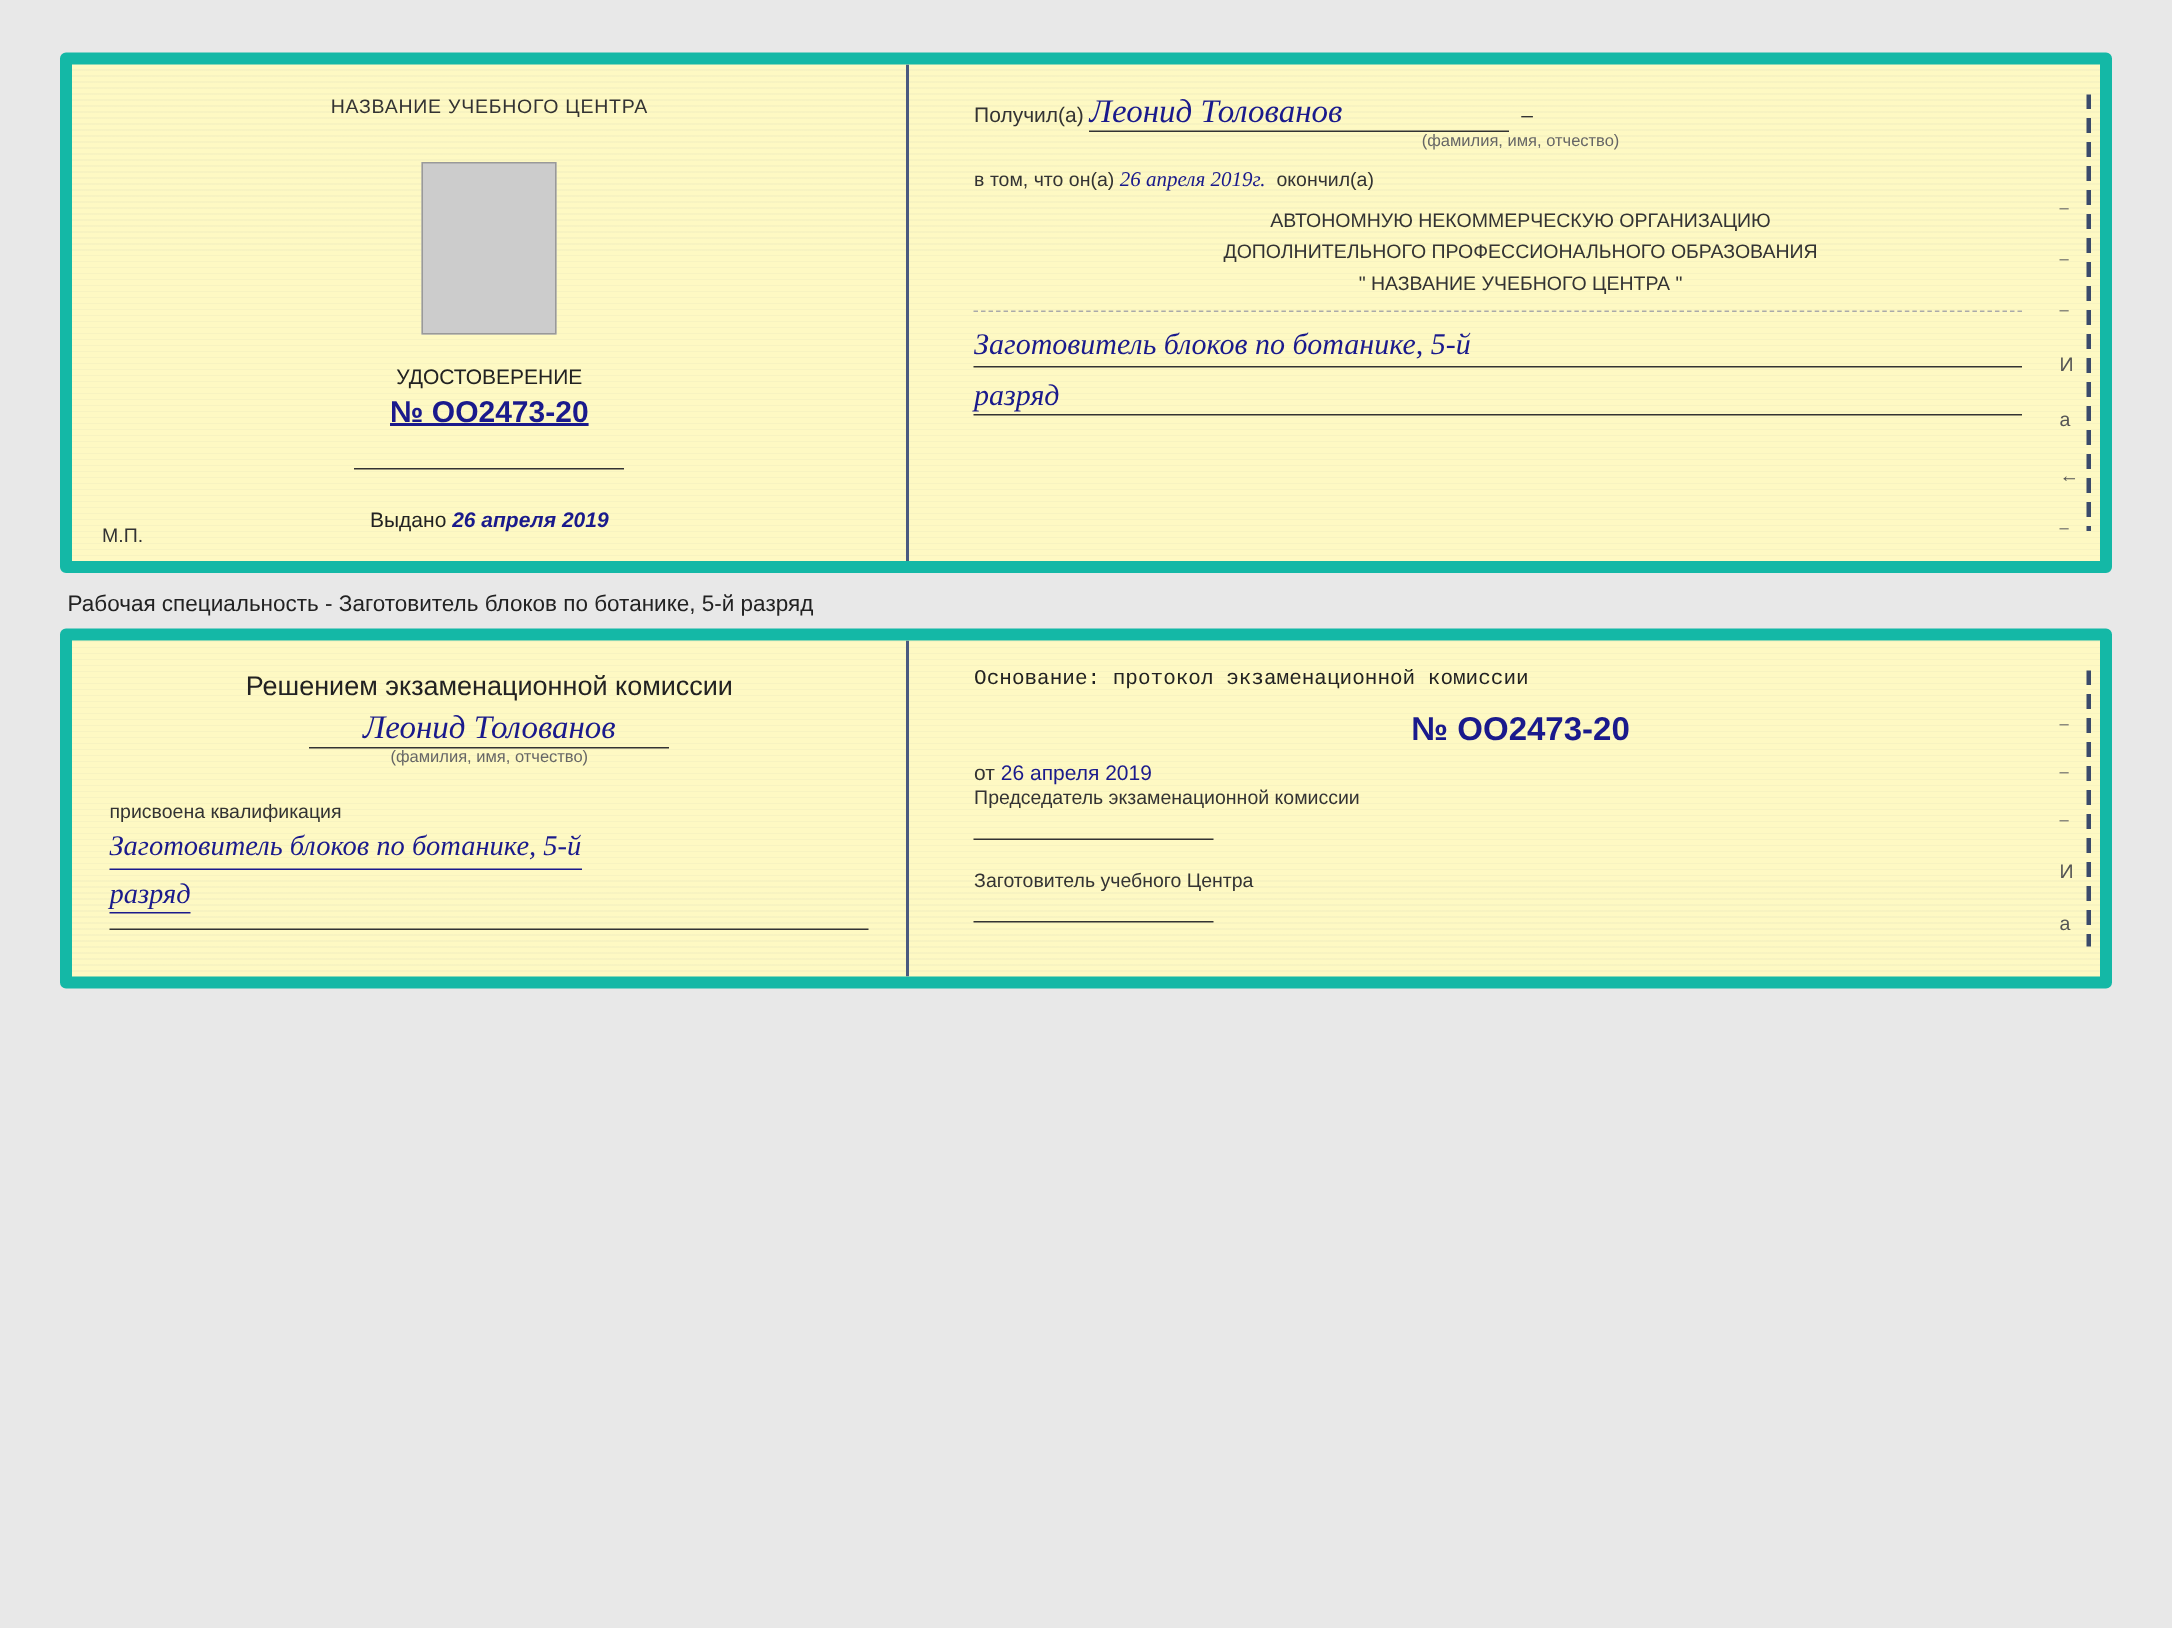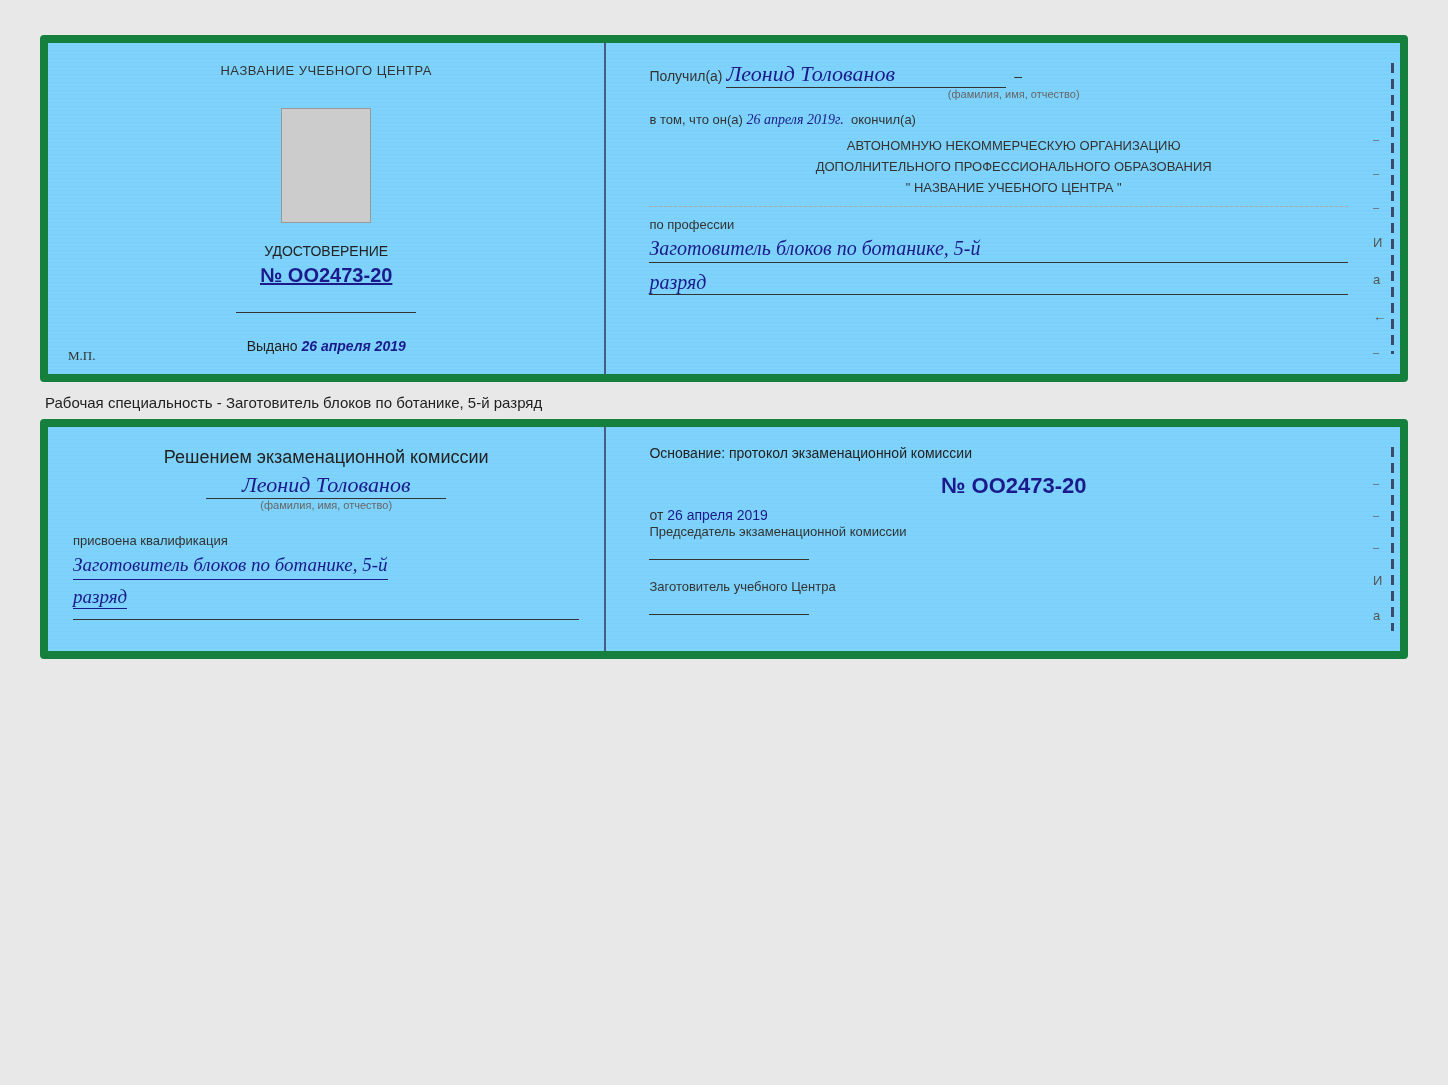--- a/index.html
+++ b/index.html
@@ -11,22 +11,22 @@
       padding: 20px;
     }
 
     .page-container {
       background: #e8e8e8;
       padding: 15px 20px;
     }
 
     
     .document-card {
-      background: #7dd3fc;
-      border: 8px solid #15803d;
+      background: #fef9c3;
+      border: 8px solid #14b8a6;
       border-radius: 4px;
       display: flex;
       width: 100%;
       position: relative;
       overflow: hidden;
       gap: 23px;
     }
 
     .document-card::before {
       content: '';
@@ -137,21 +137,21 @@
       color: #1a1a8c;
       font-style: italic;
       font-weight: bold;
     }
 
     .mp-label {
       position: absolute;
       bottom: 10px;
       left: 20px;
       font-size: 13px;
-      font-family: Liberation Serif, serif;
+      font-family: Liberation Sans, sans-serif;
       color: #333;
     }
 
     
     .received-line {
       font-size: 14px;
       font-family: Arial, sans-serif;
       color: #333;
       margin-bottom: 2px;
     }
@@ -303,21 +303,21 @@
 
     .stamp-italic {
       font-style: italic;
       color: #1a1a8c;
       font-family: 'Georgia', serif;
     }
 
     
     .basis-title {
       font-size: 14px;
-      font-family: Liberation Sans, sans-serif;
+      font-family: Liberation Mono, monospace;
       color: #222;
       margin-bottom: 12px;
     }
 
     .protocol-number {
       font-size: 22px;
       color: #1a1a8c;
       font-weight: bold;
       font-family: Arial, sans-serif;
       text-align: center;
@@ -387,21 +387,20 @@
 
       <div class="org-block">
         <div>АВТОНОМНУЮ НЕКОММЕРЧЕСКУЮ ОРГАНИЗАЦИЮ</div>
         <div>ДОПОЛНИТЕЛЬНОГО ПРОФЕССИОНАЛЬНОГО ОБРАЗОВАНИЯ</div>
         <div>"  НАЗВАНИЕ УЧЕБНОГО ЦЕНТРА  "</div>
       </div>
 
       <div style="border-bottom:1px dashed #aaa;margin:4px 30px 4px 0;"></div>
 
       <div style="margin-top:8px;padding-right:30px;">
-        <div class="profession-label">по профессии</div>
         <span class="profession-value">Заготовитель блоков по ботанике, 5-й</span>
         <span class="rank-value">разряд</span>
       </div>
 
       <div style="position:absolute;right:14px;top:90px;display:flex;flex-direction:column;gap:22px;">
         <span style="font-size:11px;color:#666;font-family:Arial,sans-serif;">–</span>
         <span style="font-size:11px;color:#666;font-family:Arial,sans-serif;">–</span>
         <span style="font-size:11px;color:#666;font-family:Arial,sans-serif;">–</span>
         <span style="font-size:13px;color:#555;font-family:Arial,sans-serif;">И</span>
         <span style="font-size:13px;color:#555;font-family:Arial,sans-serif;">а</span>

